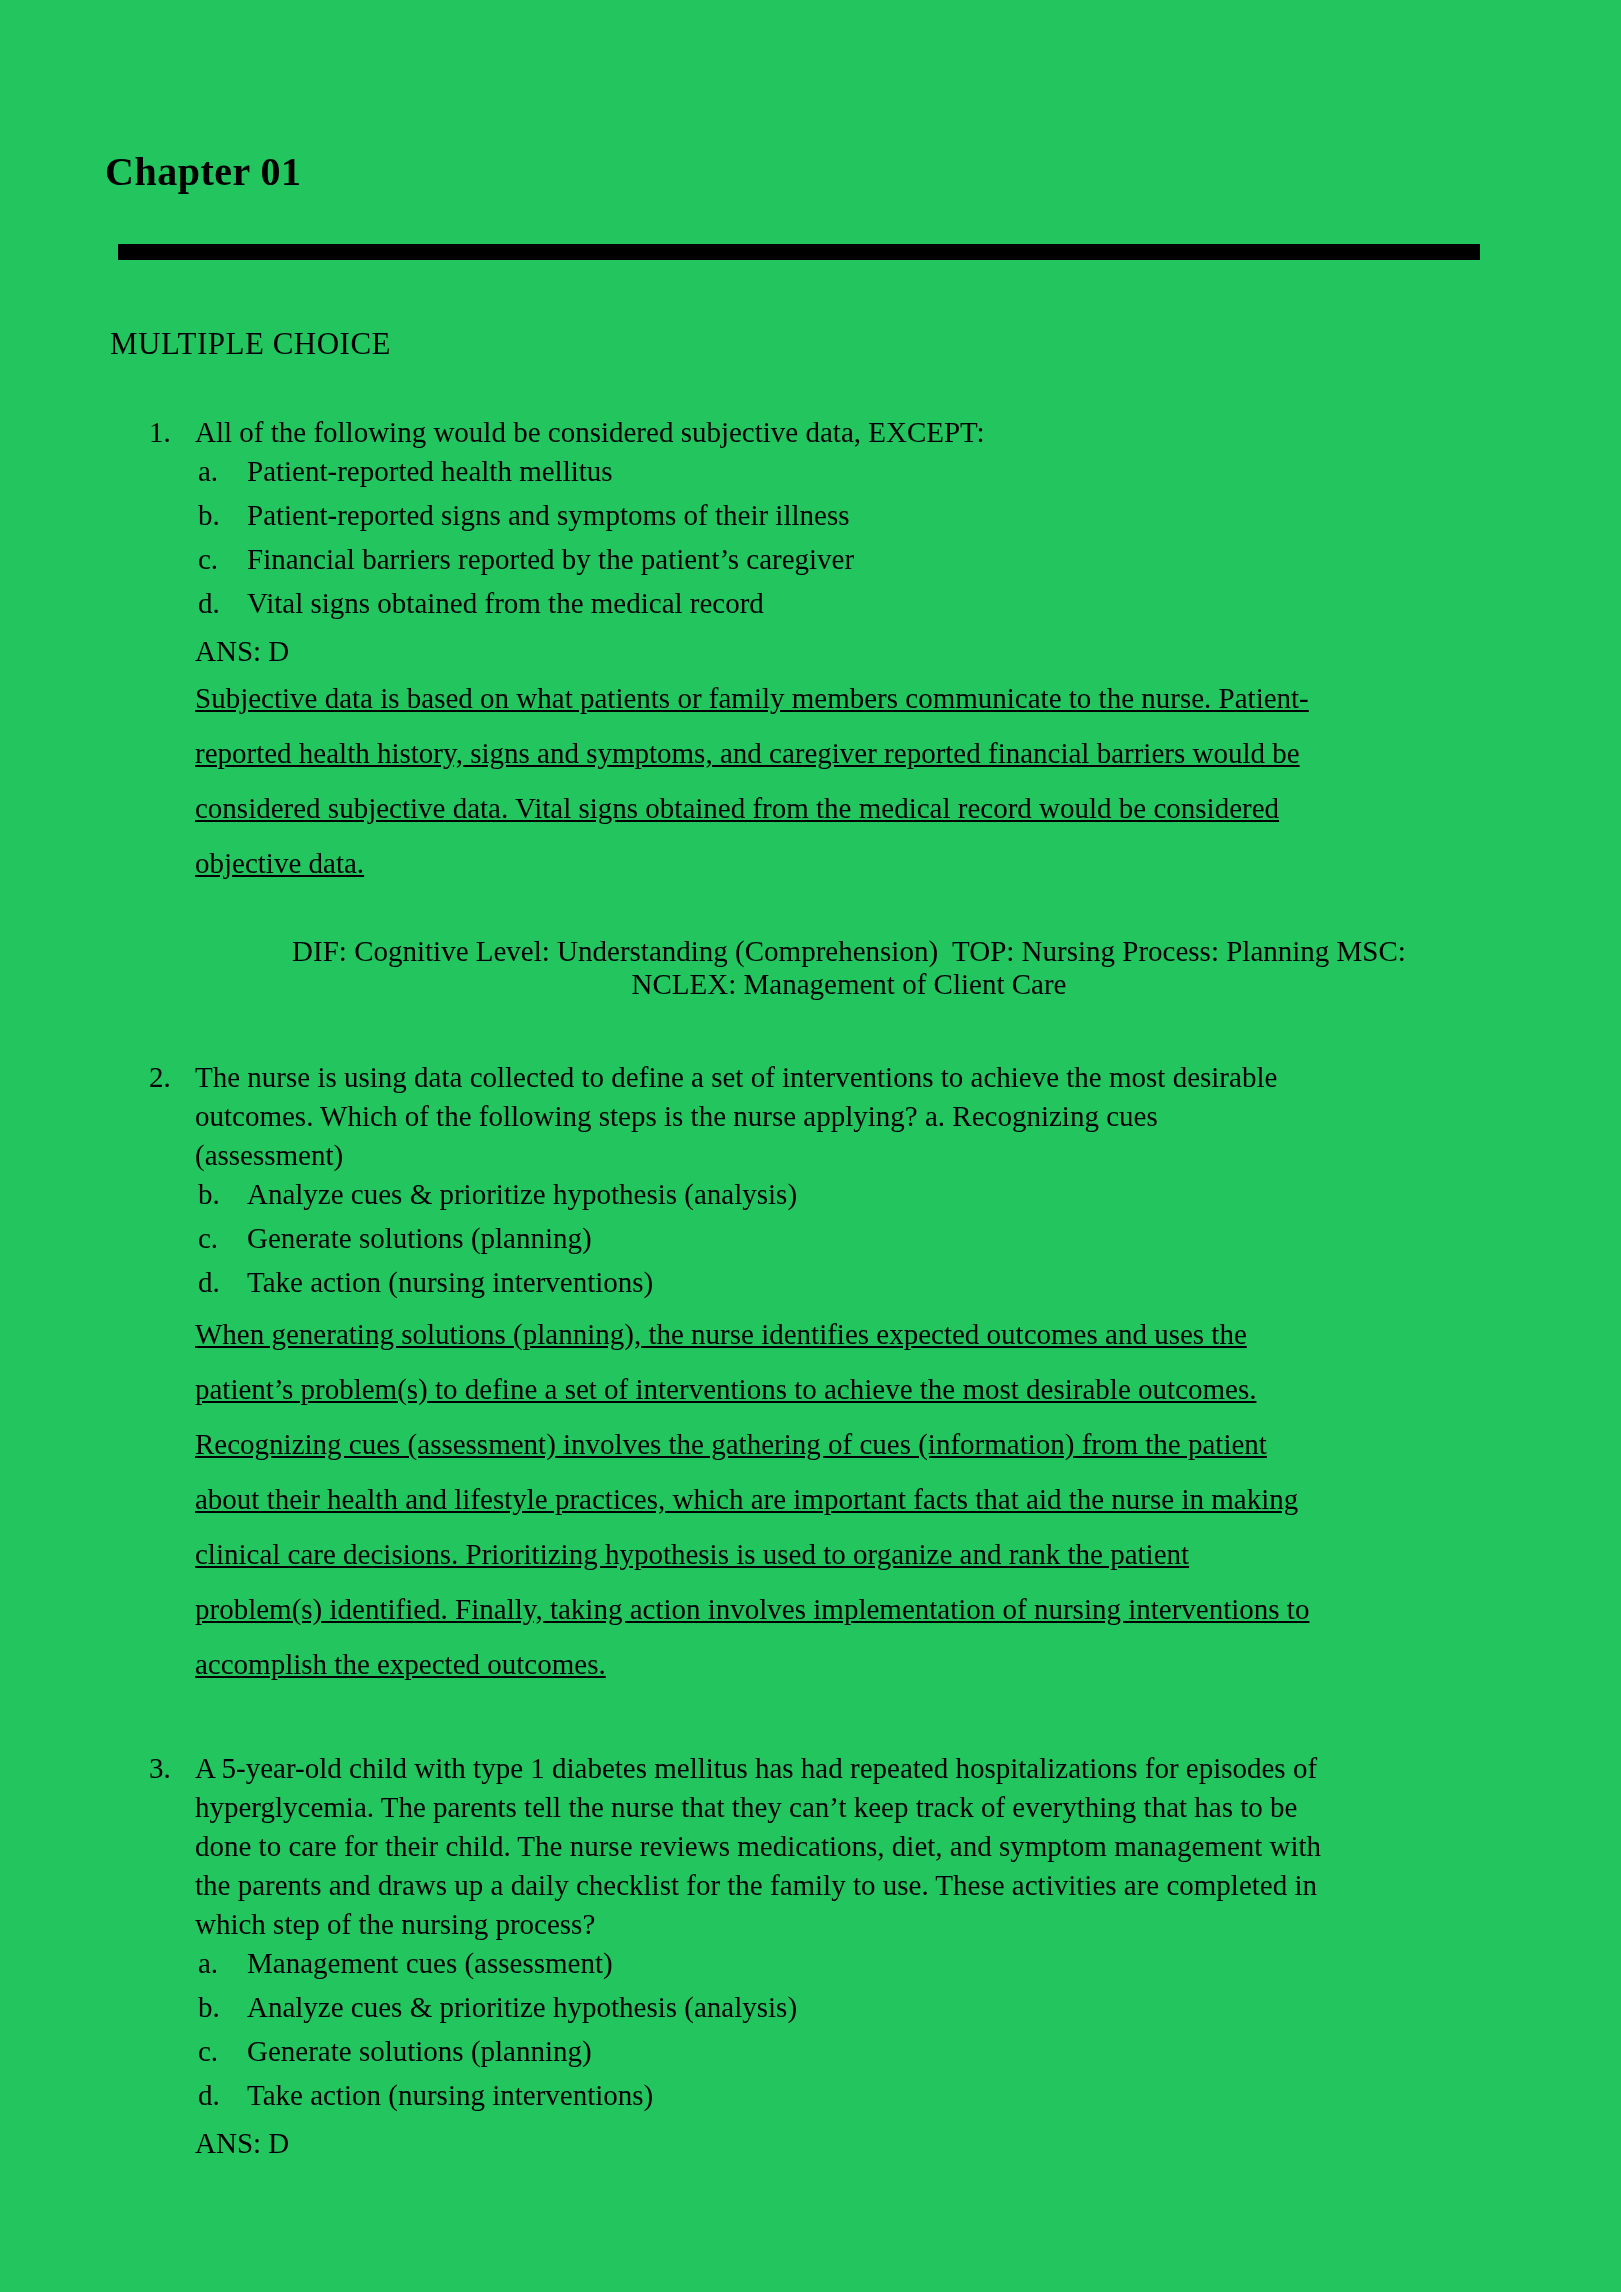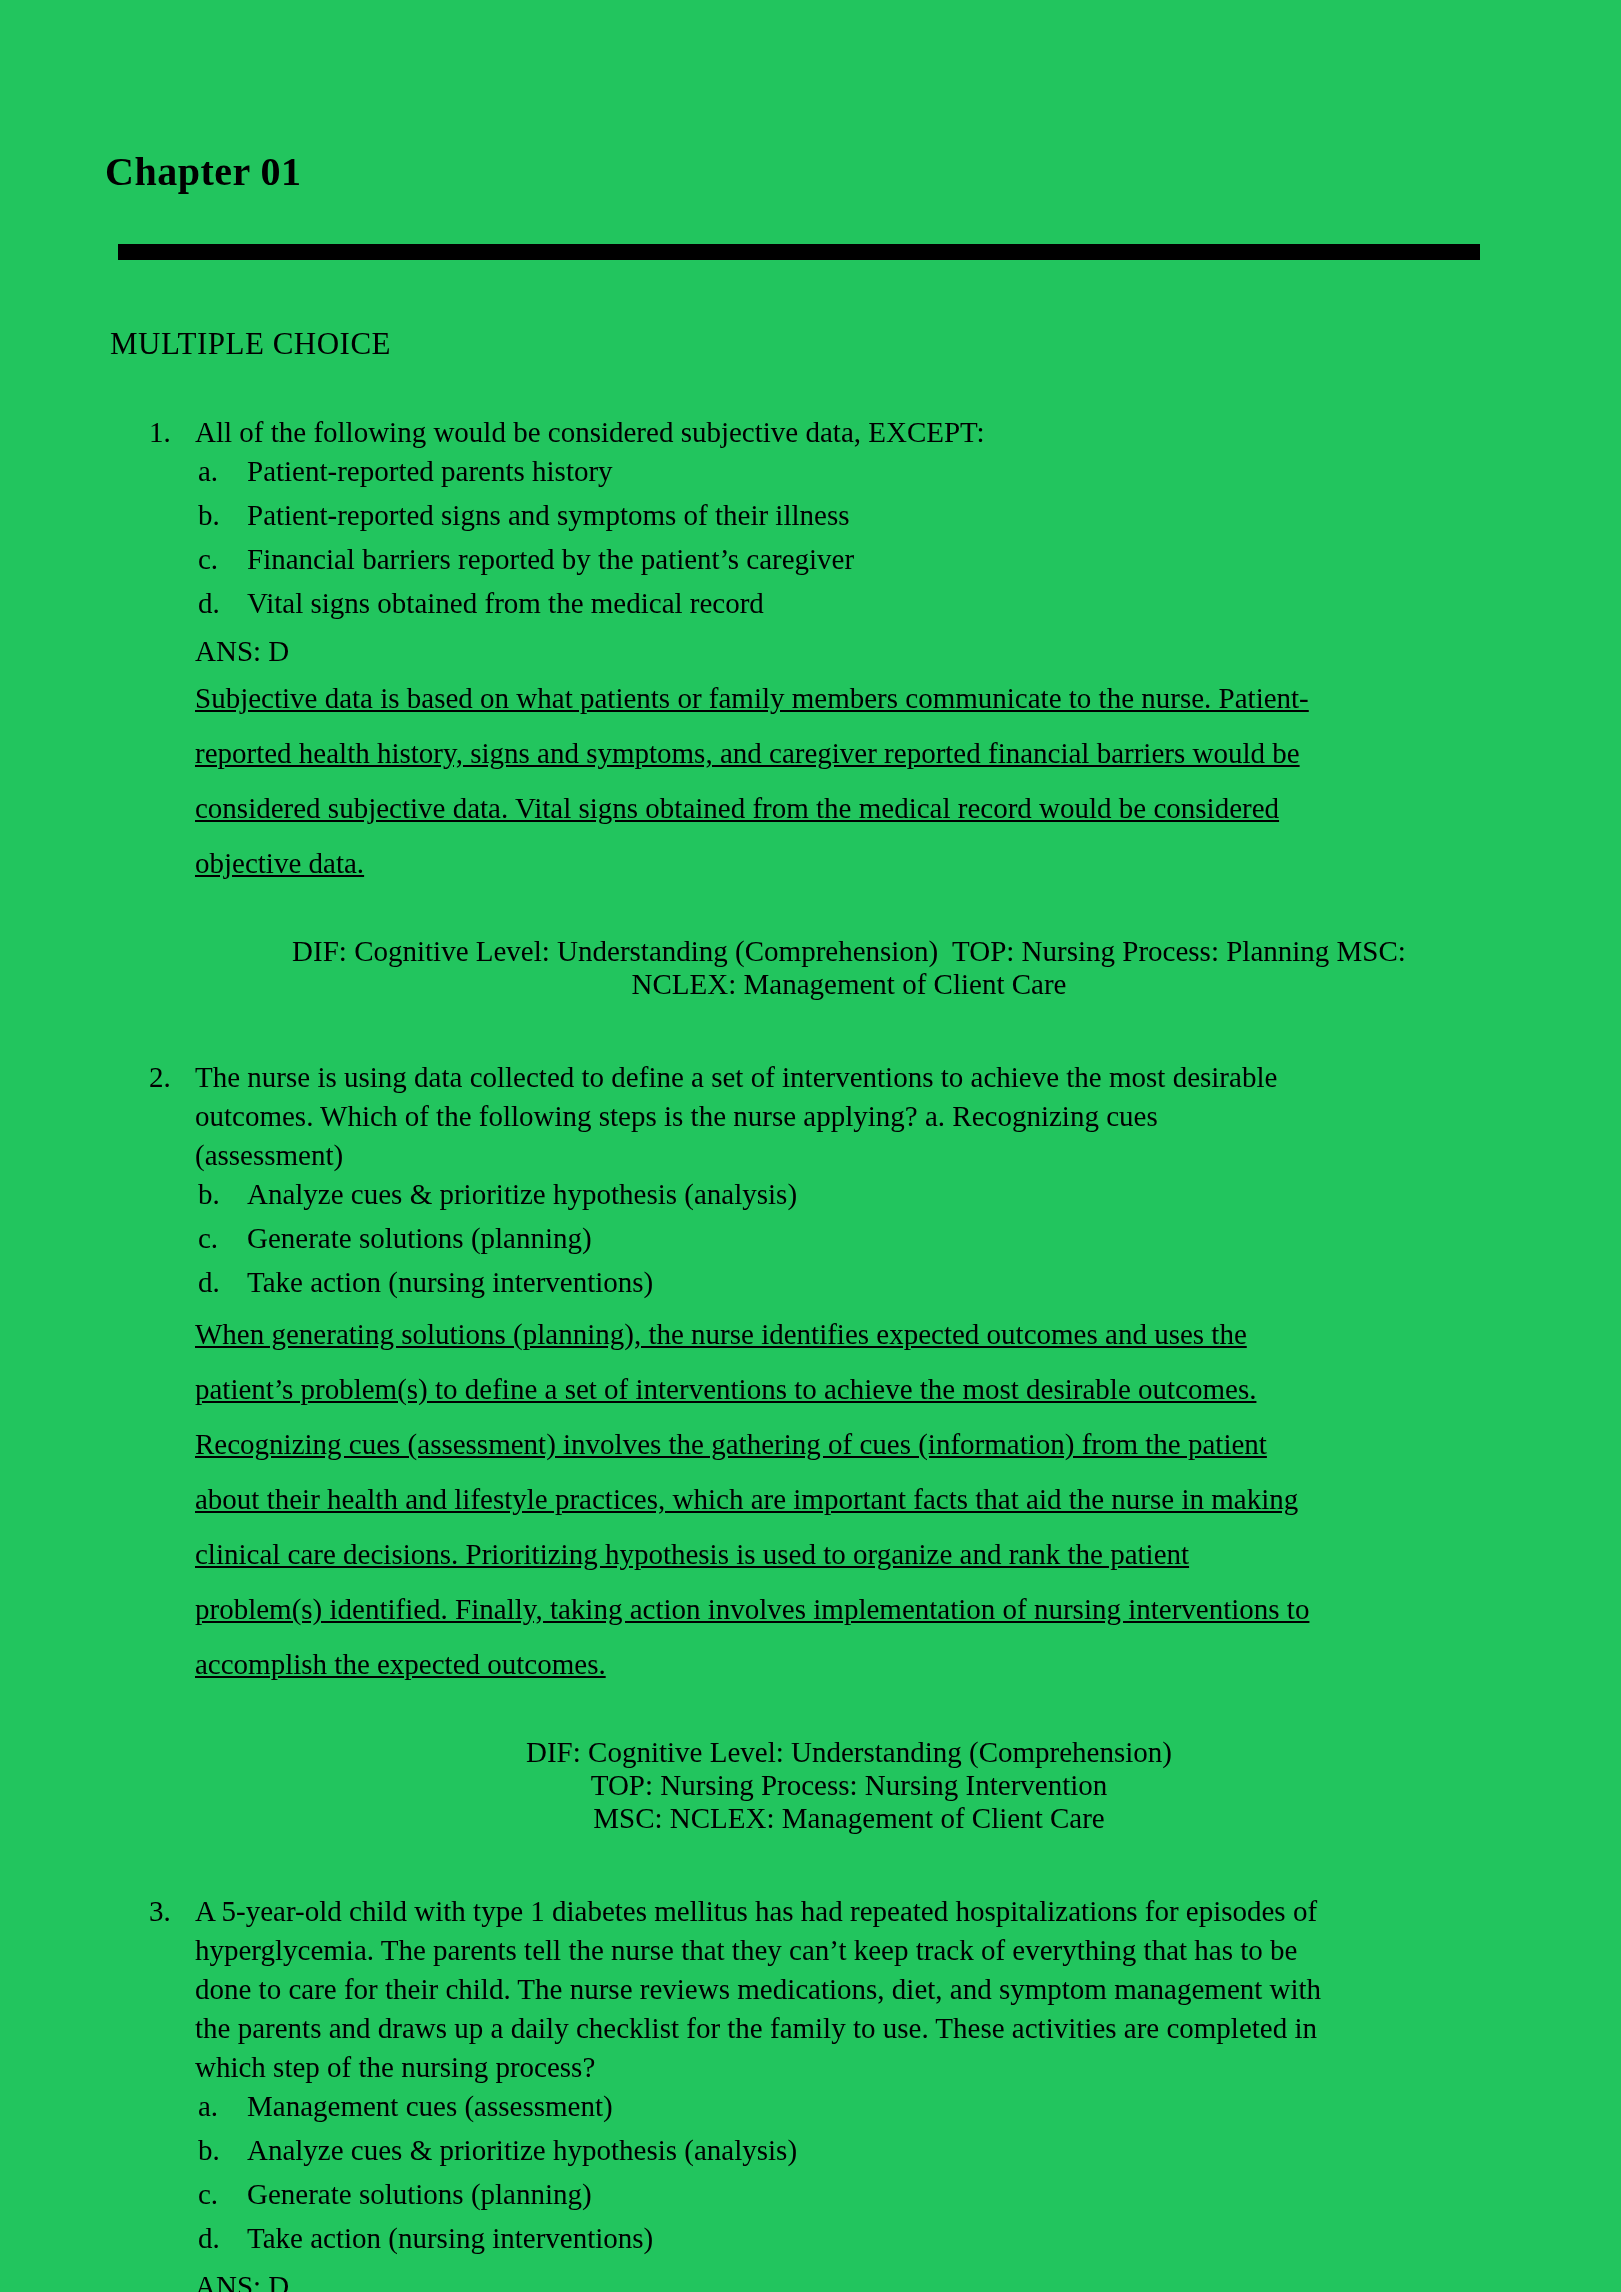--- a/index.html
+++ b/index.html
@@ -62,21 +62,21 @@
   <h2 class="section-title">MULTIPLE CHOICE</h2>
   <main class="questions" id="questions">
   <section class="question">
     <div class="q-row">
       <div class="q-num">1.</div>
       <div class="q-text">All of the following would be considered subjective data, EXCEPT:</div>
     </div>
     <div class="options">
   <div class="opt-row">
     <div class="opt-letter">a.</div>
-    <div class="opt-text">Patient-reported parents history</div>
+    <div class="opt-text">Patient-reported health mellitus</div>
   </div>
 
   <div class="opt-row">
     <div class="opt-letter">b.</div>
     <div class="opt-text">Patient-reported signs and symptoms of their illness</div>
   </div>
 
   <div class="opt-row">
     <div class="opt-letter">c.</div>
     <div class="opt-text">Financial barriers reported by the patient’s caregiver</div>
@@ -119,23 +119,20 @@
     <div class="opt-text">Take action (nursing interventions)</div>
   </div>
 </div>
     <div class="rationale">When generating solutions (planning), the nurse identifies expected outcomes and uses the
 patient’s problem(s) to define a set of interventions to achieve the most desirable outcomes.
 Recognizing cues (assessment) involves the gathering of cues (information) from the patient
 about their health and lifestyle practices, which are important facts that aid the nurse in making
 clinical care decisions. Prioritizing hypothesis is used to organize and rank the patient
 problem(s) identified. Finally, taking action involves implementation of nursing interventions to
 accomplish the expected outcomes.</div>
-    <div class="meta">DIF: Cognitive Level: Understanding (Comprehension)
-TOP: Nursing Process: Nursing Intervention
-MSC: NCLEX: Management of Client Care</div>
   </section>
 
   <section class="question">
     <div class="q-row">
       <div class="q-num">3.</div>
       <div class="q-text">A 5-year-old child with type 1 diabetes mellitus has had repeated hospitalizations for episodes of
 hyperglycemia. The parents tell the nurse that they can’t keep track of everything that has to be
 done to care for their child. The nurse reviews medications, diet, and symptom management with
 the parents and draws up a daily checklist for the family to use. These activities are completed in
 which step of the nursing process?</div>

